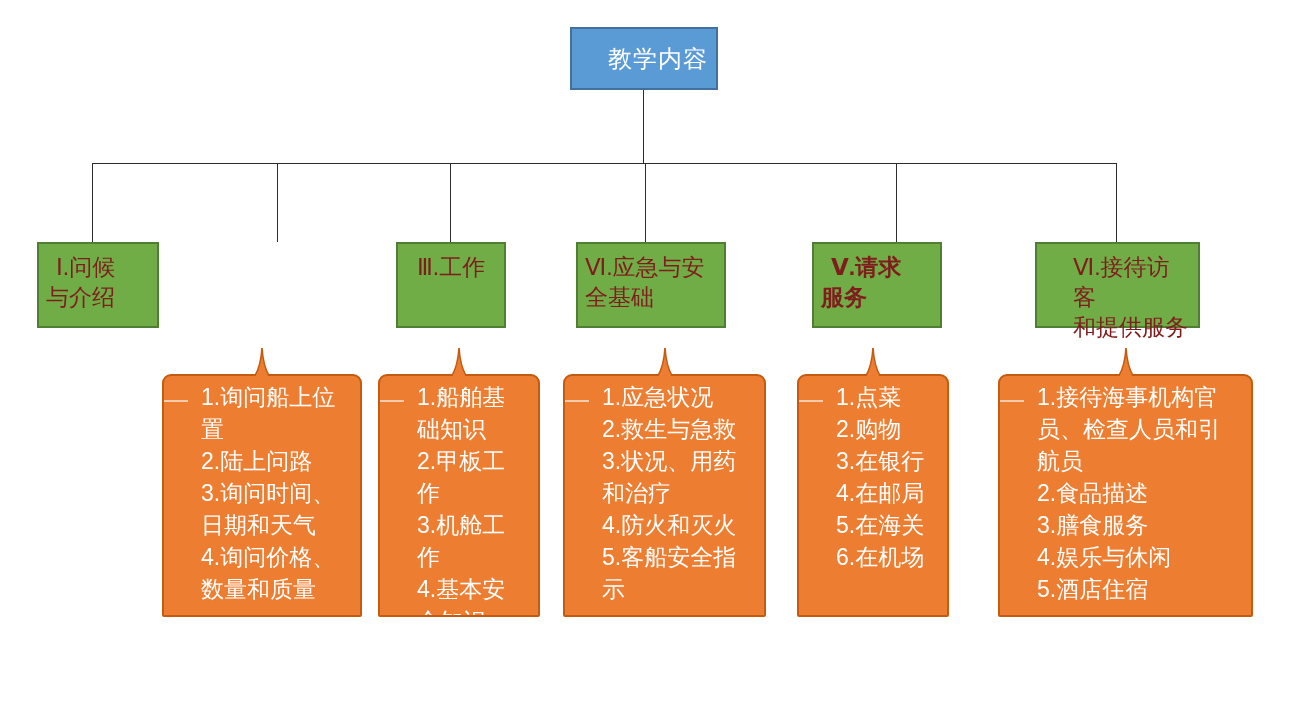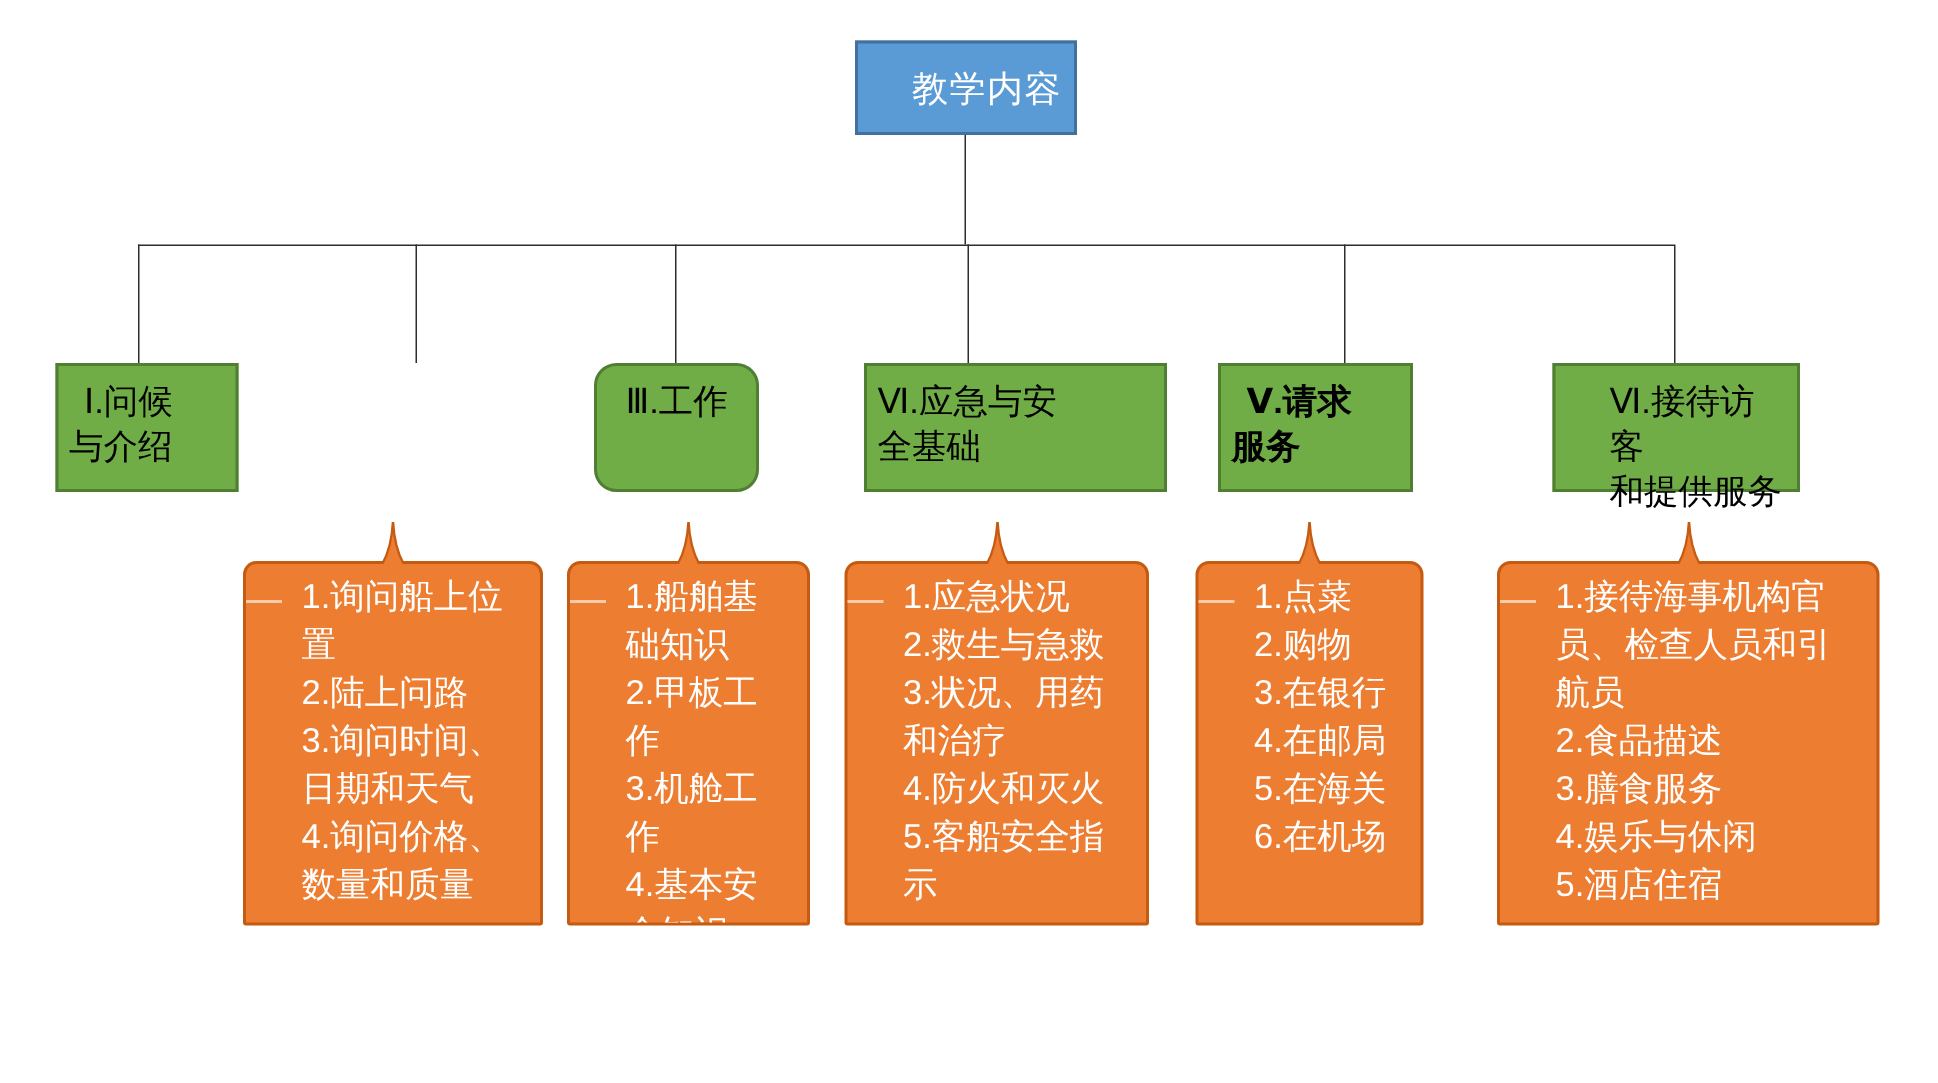--- a/index.html
+++ b/index.html
@@ -23,21 +23,21 @@
     box-sizing:border-box;background:var(--root-fill);border:2px solid var(--root-border);
     color:#fff;font-size:24px;display:flex;align-items:center;justify-content:center;
     letter-spacing:1px;
     padding-left:28px;
   }
 
   
   .branch-node{
     position:absolute;top:242px;height:86px;box-sizing:border-box;
     background:var(--branch-fill);border:2px solid var(--branch-border);
-    color:#000000;font-size:23px;line-height:30px;padding:8px 6px 0 7px;
+    color:#7f1d1d;font-size:23px;line-height:30px;padding:8px 6px 0 7px;
     white-space:pre-line;
   }
   .branch-node.indent{text-indent:10px;}
 
   
   .callout{position:absolute;top:348px;}
   .spike{display:block;margin:0 auto -2px auto;position:relative;z-index:2;}
   .callout-box{
     box-sizing:border-box;width:100%;height:243px;
     background:var(--callout-fill);border:2px solid var(--callout-border);
@@ -64,22 +64,22 @@
   <div class="line h" style="left:92px;top:163px;width:1024px;"></div>
   <div class="line v" style="left:92px;top:163px;height:79px;"></div>
   <div class="line v" style="left:277px;top:163px;height:79px;"></div>
   <div class="line v" style="left:450px;top:163px;height:79px;"></div>
   <div class="line v" style="left:645px;top:163px;height:79px;"></div>
   <div class="line v" style="left:896px;top:163px;height:79px;"></div>
   <div class="line v" style="left:1116px;top:163px;height:79px;"></div>
 
   <div class="branch-node indent" style="left:37px;width:122px;">Ⅰ.问候
 与介绍</div>
-  <div class="branch-node" style="left:396px;width:110px;text-indent:12px;border-radius:15px;">Ⅲ.工作</div>
-  <div class="branch-node" style="left:576px;width:202px;">Ⅵ.应急与安
+  <div class="branch-node" style="left:396px;width:110px;text-indent:12px;">Ⅲ.工作</div>
+  <div class="branch-node" style="left:576px;width:150px;">Ⅵ.应急与安
 全基础</div>
   <div class="branch-node indent" style="left:812px;width:130px;font-weight:bold;">Ⅴ.请求
 服务</div>
   <div class="branch-node" style="left:1035px;width:165px;padding-left:36px;">Ⅵ.接待访客
 和提供服务</div>
 
   <div class="callout" style="left:162px;width:200px;">
     <svg class="spike" width="18" height="28" viewBox="0 0 18 28">
       <path d="M9 -2 C9.5 13 12.5 23 18 31 L0 31 C5.5 23 8.5 13 9 -2 Z" fill="var(--callout-fill)" stroke="var(--callout-border)" stroke-width="1.5"></path>
     </svg>

